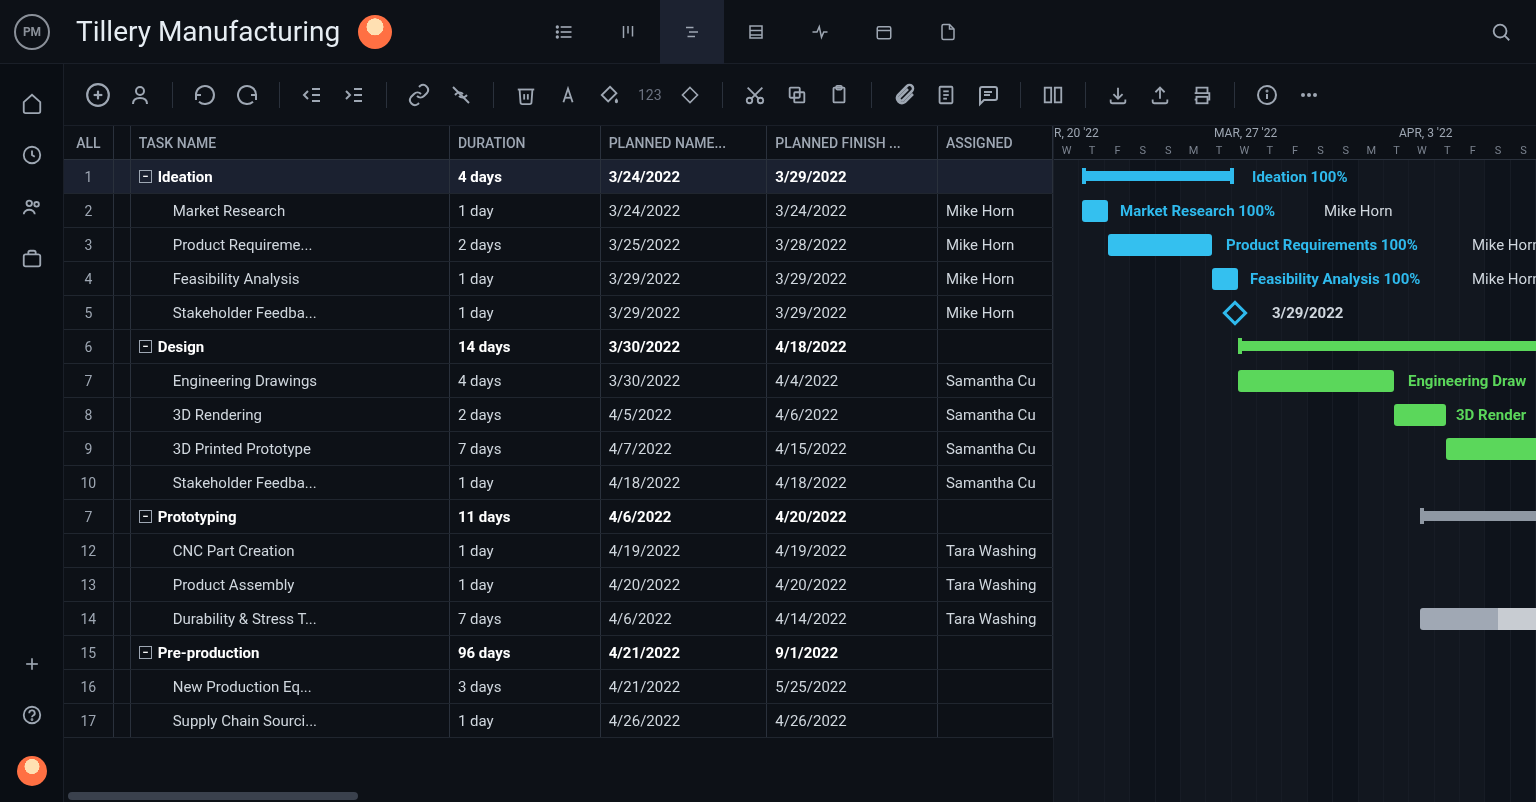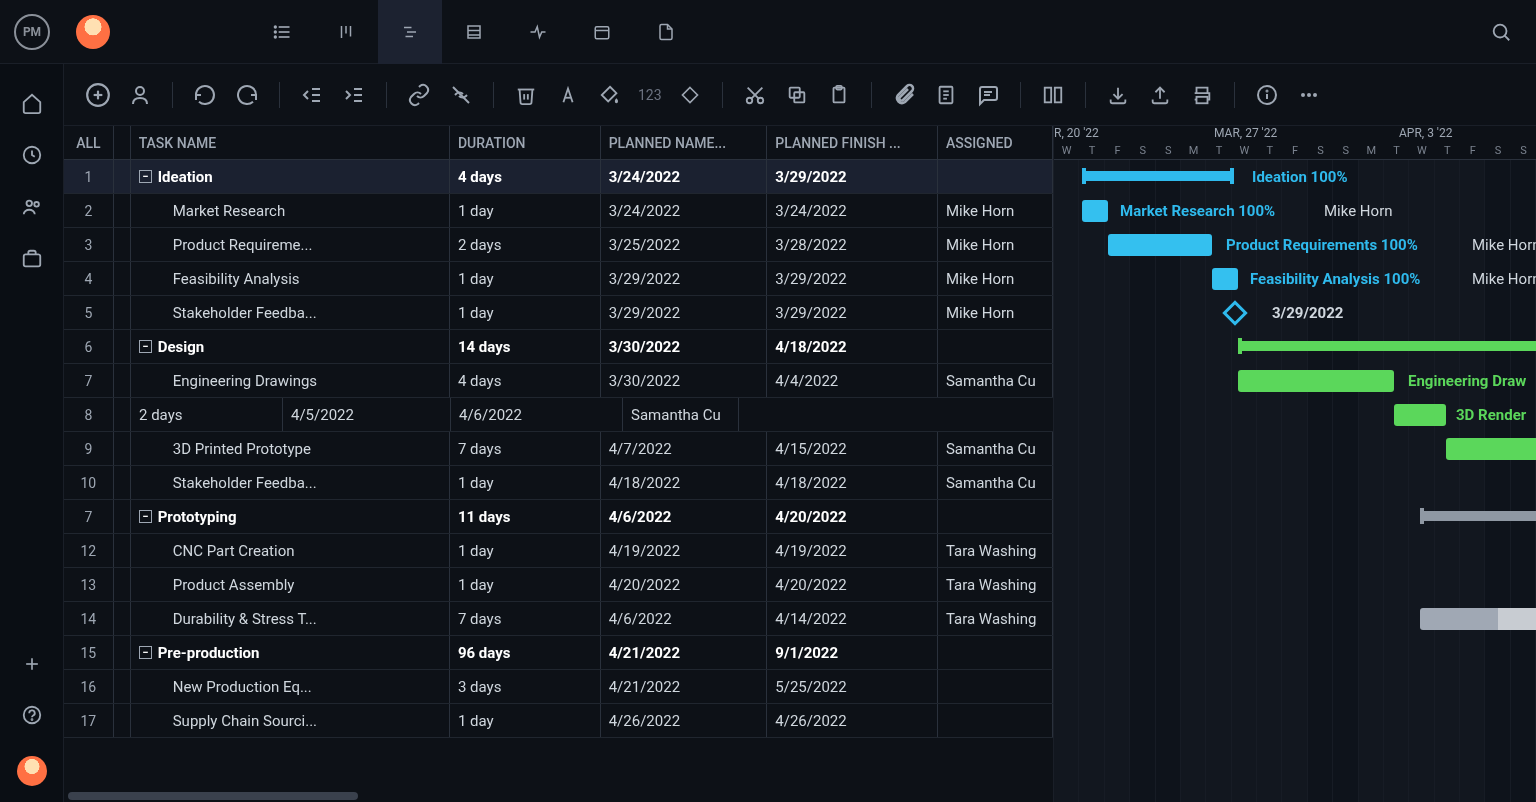--- a/index.html
+++ b/index.html
@@ -195,20 +195,21 @@
       top: 8px;
       background: #12171f;
     }
     svg { display: block; }
   </style>
 </head>
 <body>
 
 <div class="header">
   <div class="logo">PM</div>
+  <div class="project-title">Tillery Manufacturing</div>
   <span class="avatar-small"></span>
   <div class="view-tabs">
     <div class="view-tab">
         <svg width="20" height="20" viewBox="0 0 24 24" fill="none" stroke="currentColor" stroke-width="2">
           <line x1="8" y1="6" x2="21" y2="6"></line>
           <line x1="8" y1="12" x2="21" y2="12"></line>
           <line x1="8" y1="18" x2="21" y2="18"></line>
           <circle cx="4" cy="6" r="1"></circle>
           <circle cx="4" cy="12" r="1"></circle>
           <circle cx="4" cy="18" r="1"></circle>
@@ -571,20 +572,21 @@
               <div class="col-dur">4 days</div>
               <div class="col-start">3/30/2022</div>
               <div class="col-finish">4/4/2022</div>
               <div class="col-assign">Samantha Cu</div>
             </div>
             <div class="trow">
               <div class="col-num">8</div>
               <div class="col-bar">
                 <div class="color-bar" style="background:#5bd75b"></div>
               </div>
+              <div class="col-name"><span class="indent"></span>3D Rendering</div>
               <div class="col-dur">2 days</div>
               <div class="col-start">4/5/2022</div>
               <div class="col-finish">4/6/2022</div>
               <div class="col-assign">Samantha Cu</div>
             </div>
             <div class="trow">
               <div class="col-num">9</div>
               <div class="col-bar">
                 <div class="color-bar" style="background:#5bd75b"></div>
               </div>

